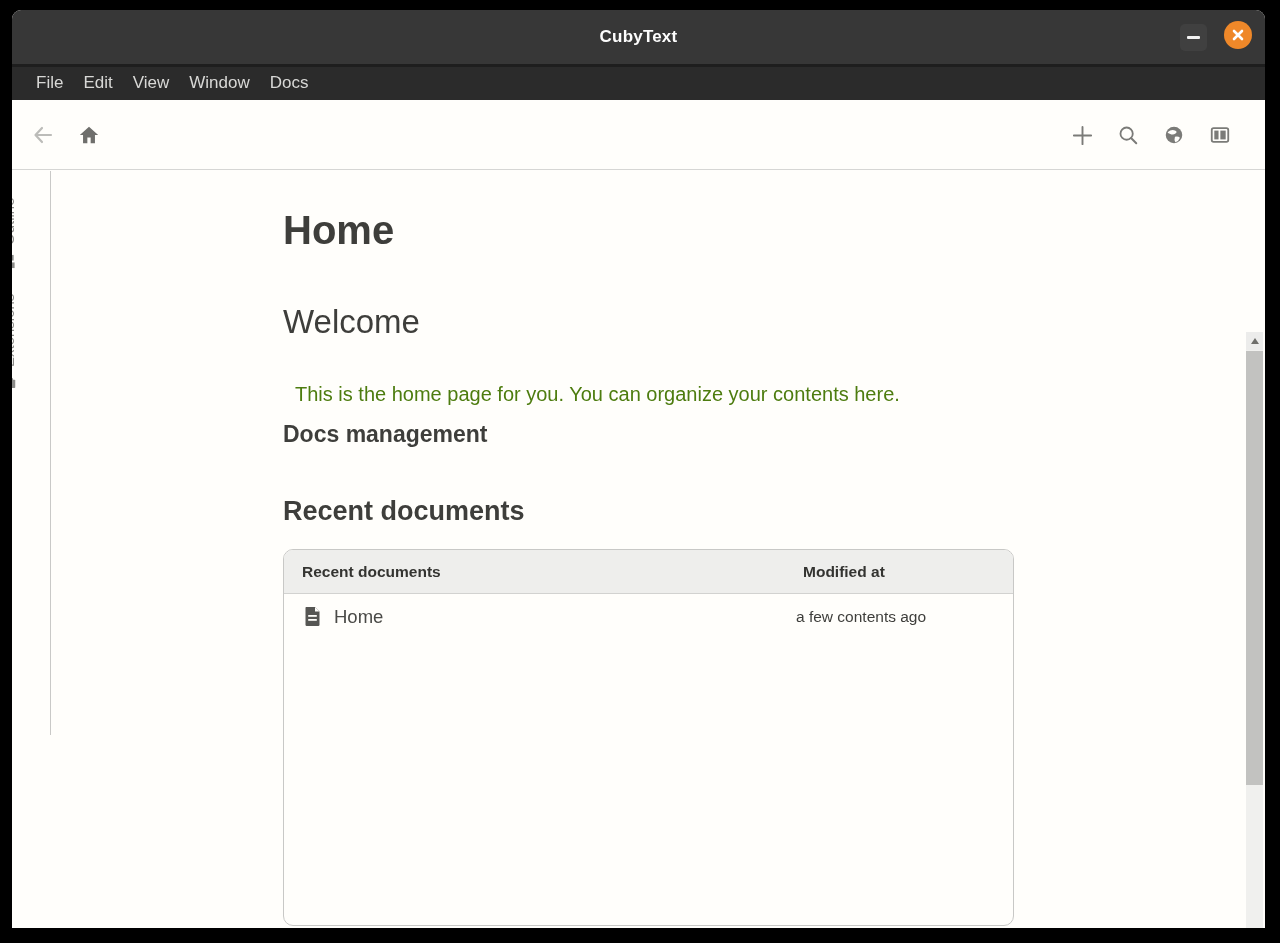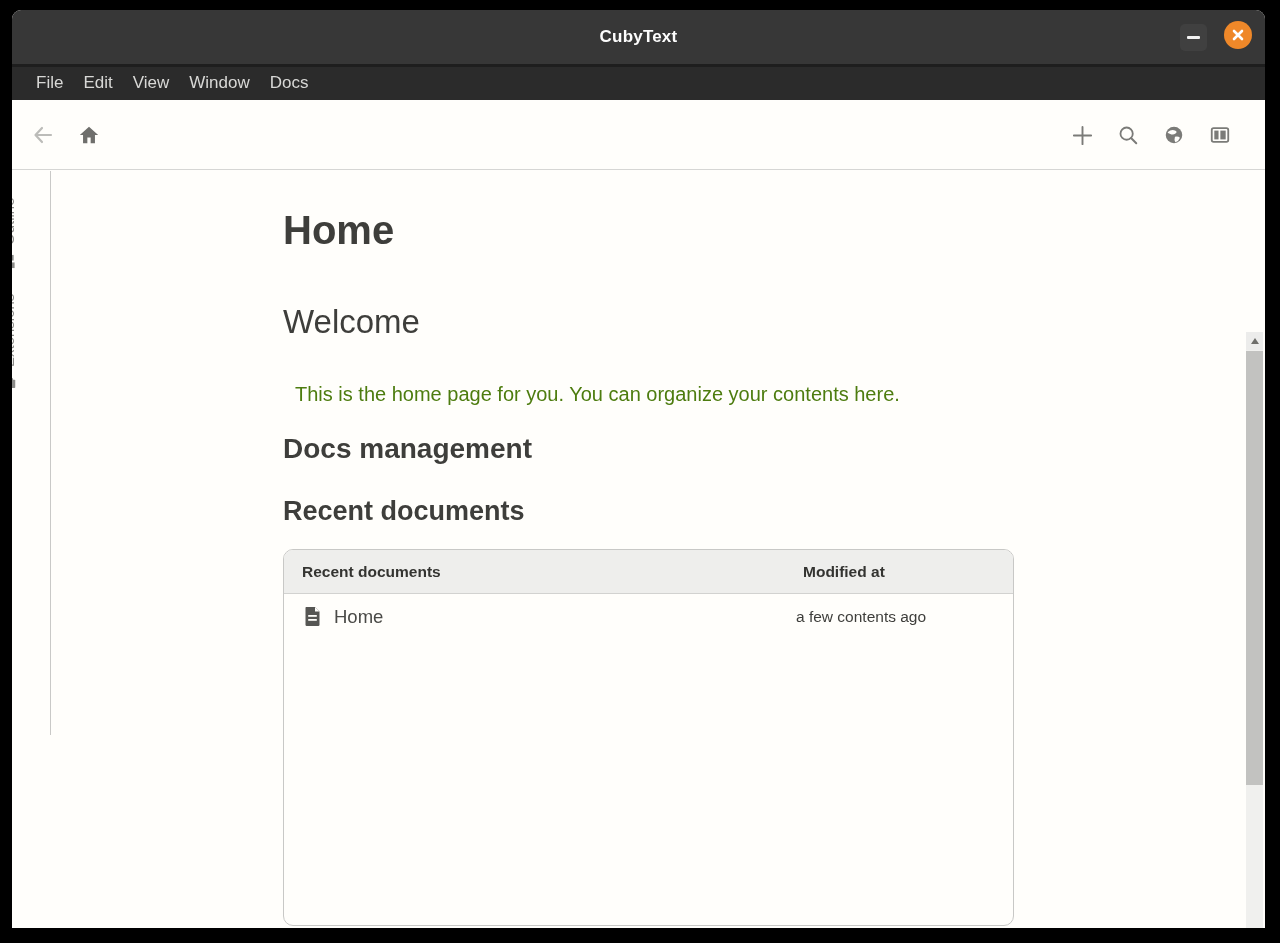--- a/index.html
+++ b/index.html
@@ -38,21 +38,21 @@
   .vtab{position:absolute;height:22px;display:flex;align-items:center;gap:9px;white-space:nowrap;
         transform-origin:0 100%;transform:rotate(-90deg);cursor:pointer;color:#8b8b88;font-size:15px;}
   .vtab svg{flex:0 0 auto;}
   .main{position:relative;flex:1;height:100%;background:#fffefb;}
 
   
   .doc-el{position:absolute;left:232px;color:#3e3e3b;}
   .page-title{top:36px;font-size:40px;font-weight:700;line-height:1.15;}
   .h-welcome{top:132px;font-size:33px;font-weight:400;}
   .para{top:212px;font-size:20px;font-weight:400;color:#4d7c0f;margin-left:12px;}
-  .h-docs{top:262px;font-size:28px;font-weight:700;}
+  .h-docs{top:250px;font-size:23px;font-weight:700;}
   .h-recent{top:325px;font-size:27px;font-weight:700;}
 
   
   .card{position:absolute;left:232px;top:378px;width:731px;height:377px;background:#fffefb;
         border:1px solid #c8c8c6;border-radius:10px;overflow:hidden;}
   .t-header{display:flex;align-items:center;height:44px;background:#eeeeec;border-bottom:1px solid #d2d2d0;}
   .t-header .c-left{width:512px;padding-left:18px;font-size:15.5px;font-weight:700;color:#343431;}
   .t-header .c-right{flex:1;font-size:15.5px;font-weight:700;color:#343431;margin-left:7px;}
   .t-row{display:flex;align-items:center;height:45px;cursor:pointer;}
   .t-row .c-left{width:512px;padding-left:20px;display:flex;align-items:center;gap:13px;

